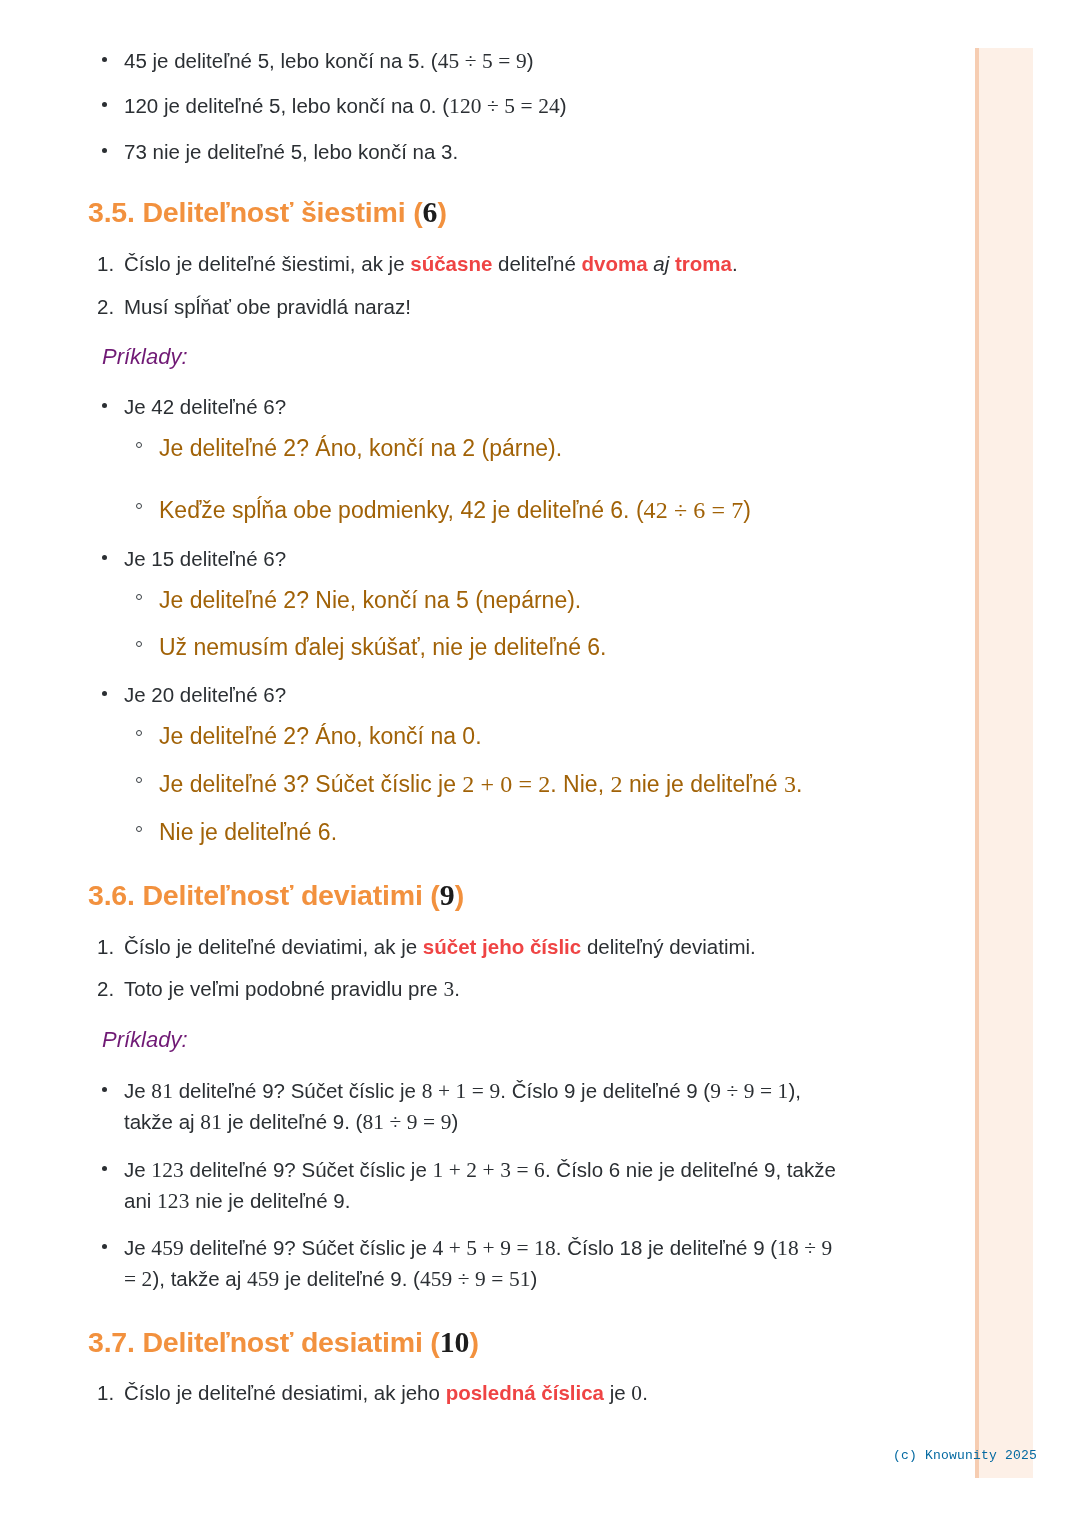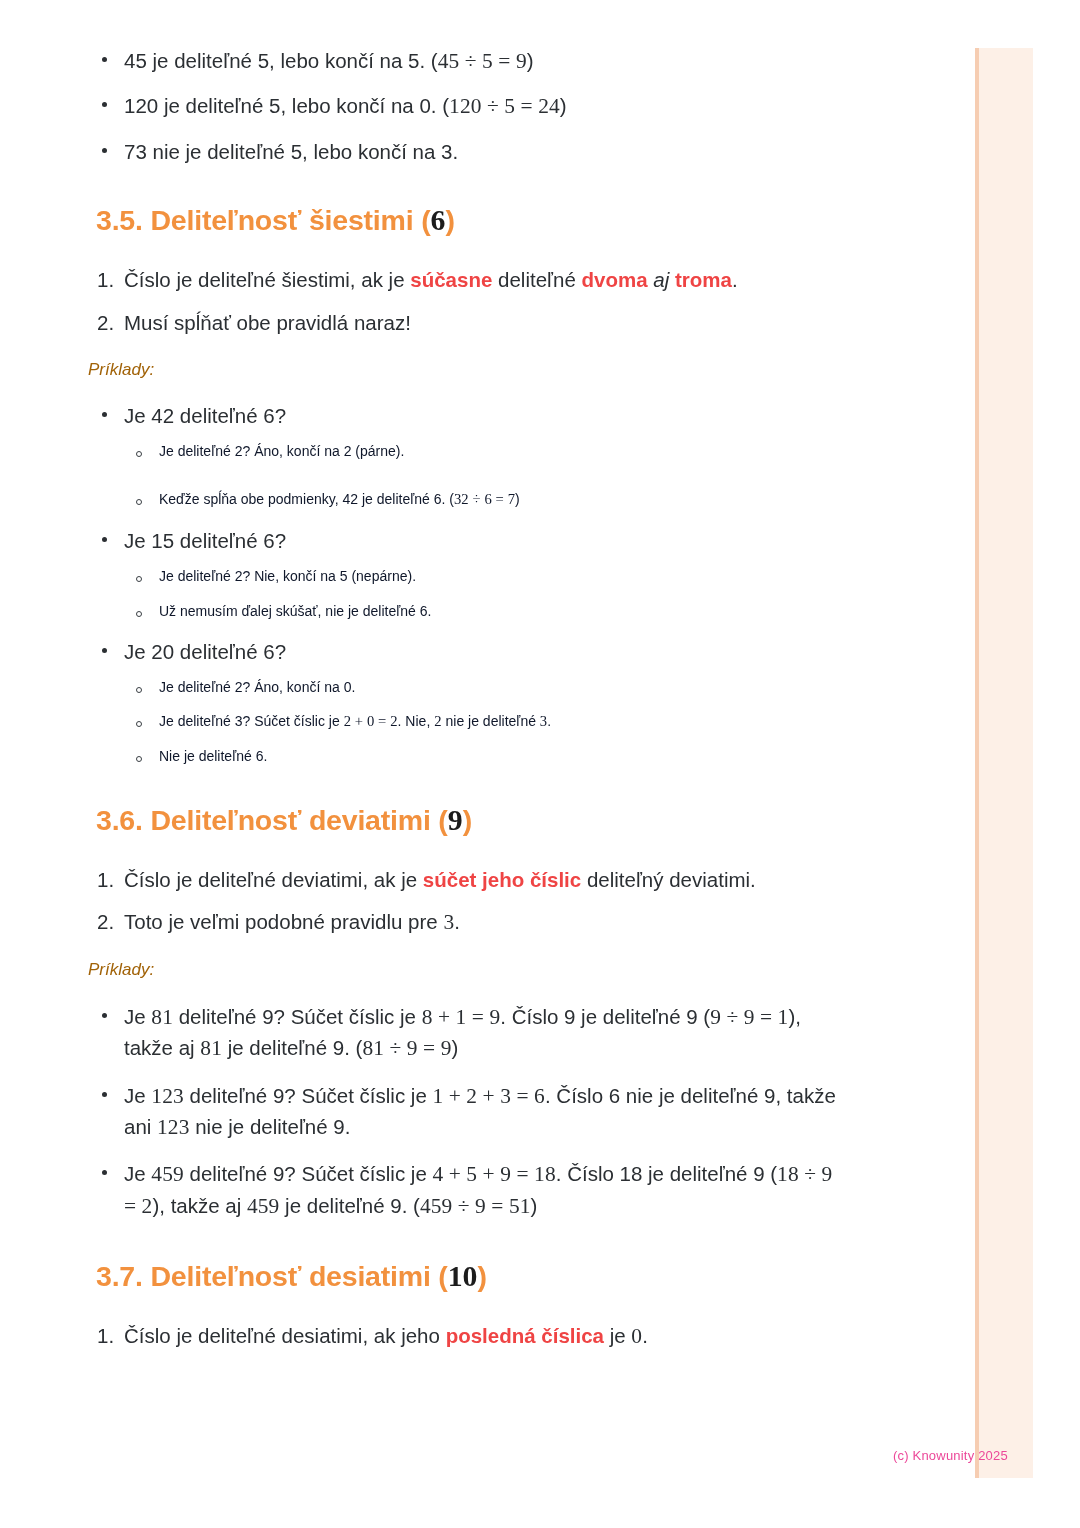--- a/index.html
+++ b/index.html
@@ -51,40 +51,41 @@
     width: 760px;
   }
 
   
   h2.section-heading {
     font-family: "Liberation Sans", sans-serif;
     font-size: 28.5px;
     font-weight: bold;
     color: #f2913e;
     letter-spacing: -0.2px;
-    margin: 8px;
+    margin: 0;
     padding: 0;
     line-height: 1.2;
   }
   h2.section-heading .mathnum {
     color: #1c1c1c;
   }
 
   
   .mathnum {
     font-family: "Liberation Serif", serif;
     font-size: 1.045em;
     letter-spacing: 0.1px;
   }
 
   .examples-label {
-    font-size: 17px;
+    font-size: 22px;
     font-style: italic;
-    color: #a16207;
+    color: #701a75;
     line-height: 1.4;
+    margin-left: 14px;
   }
 
   
   ol.rules {
     list-style: none;
     margin: 0;
     padding: 0;
   }
   ol.rules > li {
     position: relative;
@@ -124,23 +125,23 @@
     background: #2b2f33;
   }
   ul.sub {
     list-style: none;
     margin: 0;
     padding: 0;
   }
   ul.sub > li.lvl2 {
     position: relative;
     padding-left: 35px;
-    font-size: 14px;
+    font-size: 23px;
     line-height: 1.44;
-    color: #0f172a;
+    color: #a16207;
   }
   ul.sub > li.lvl2 > .circ {
     position: absolute;
     left: 12px;
     top: 10px;
     width: 6px;
     height: 6px;
     border-radius: 50%;
     border: 1.4px solid #3a3f44;
     box-sizing: border-box;
@@ -158,22 +159,22 @@
 
   strong { font-weight: bold; color: #ef4444; }
   em.inline-it { font-style: italic; margin-top: 12px; }
 
   
   #watermark {
     position: absolute;
     left: 893px;
     top: 1448px;
     font-size: 13px;
-    color: #ec4899;
-    font-family: Liberation Sans, sans-serif;
+    color: #0369a1;
+    font-family: Liberation Mono, monospace;
     white-space: nowrap;
     letter-spacing: 0.2px;
   }
 </style>
 </head>
 <body>
 
 <div id="page">
 
   <div id="side-stripe"></div>
@@ -197,21 +198,21 @@
       </ol>
       <div class="gap-ex-top"></div>
       <div class="examples-label">Príklady:</div>
       <div class="gap-ex-bot"></div>
       <ul class="bullets">
         <li class="lvl1"><span class="disc"></span><span>Je 42 deliteľné 6?</span><ul class="sub">
             <div class="gap-b1"></div>
             <li class="lvl2"><span class="circ"></span><span>Je deliteľné 2? Áno, končí na 2 (párne).</span></li>
             <div class="gap-b2"></div>
             <div class="gap-b2"></div>
-            <li class="lvl2"><span class="circ"></span><span>Keďže spĺňa obe podmienky, 42 je deliteľné 6. (</span><span class="mathnum">32 ÷ 6 = 7</span><span>)</span></li>
+            <li class="lvl2"><span class="circ"></span><span>Keďže spĺňa obe podmienky, 42 je deliteľné 6. (</span><span class="mathnum">42 ÷ 6 = 7</span><span>)</span></li>
           </ul></li>
         <div class="gap-group"></div>
         <li class="lvl1"><span class="disc"></span><span>Je 15 deliteľné 6?</span><ul class="sub">
             <div class="gap-b1"></div>
             <li class="lvl2"><span class="circ"></span><span>Je deliteľné 2? Nie, končí na 5 (nepárne).</span></li>
             <div class="gap-b2"></div>
             <li class="lvl2"><span class="circ"></span><span>Už nemusím ďalej skúšať, nie je deliteľné 6.</span></li>
           </ul></li>
         <div class="gap-group"></div>
         <li class="lvl1"><span class="disc"></span><span>Je 20 deliteľné 6?</span><ul class="sub">

